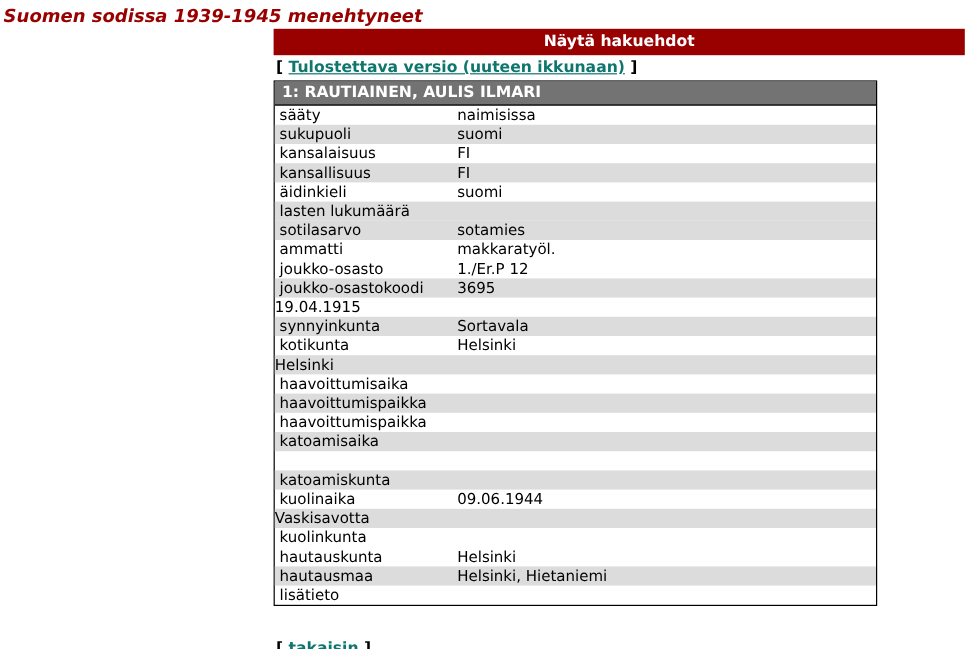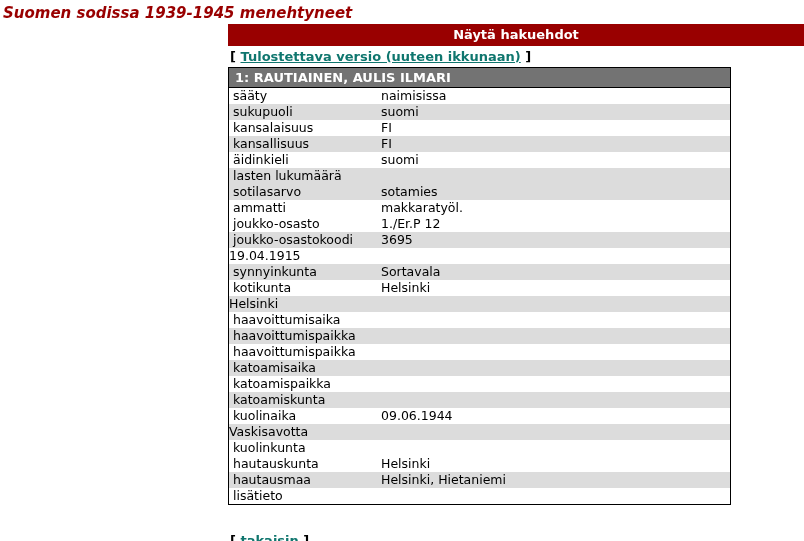--- a/index.html
+++ b/index.html
@@ -170,21 +170,20 @@
       </div>
       <div class="record-row">
         <span class="field-label">haavoittumispaikka</span>
         <span class="field-value"></span>
       </div>
       <div class="record-row alt">
         <span class="field-label">katoamisaika</span>
         <span class="field-value"></span>
       </div>
       <div class="record-row">
-        <span class="field-label">katoamispaikka</span>
         <span class="field-value"></span>
       </div>
       <div class="record-row alt">
         <span class="field-label">katoamiskunta</span>
         <span class="field-value"></span>
       </div>
       <div class="record-row">
         <span class="field-label">kuolinaika</span>
         <span class="field-value">09.06.1944</span>
       </div>

